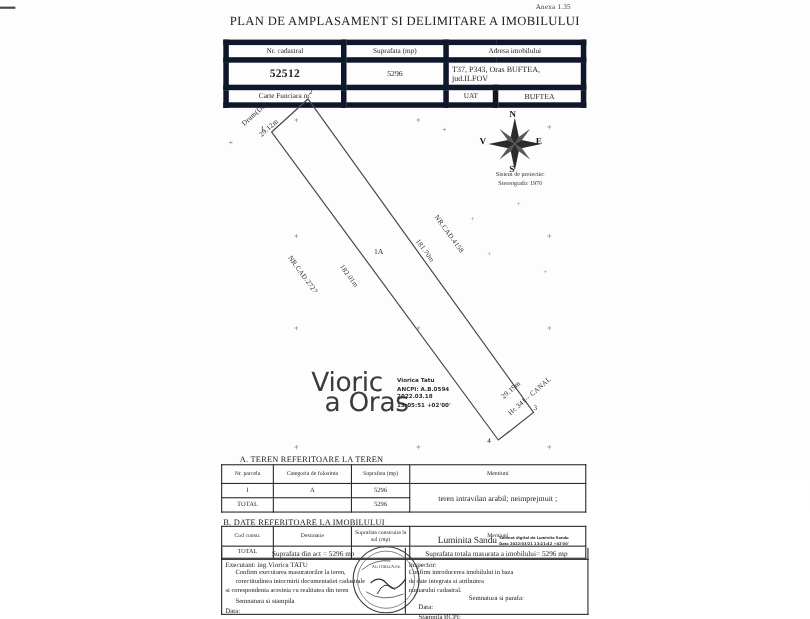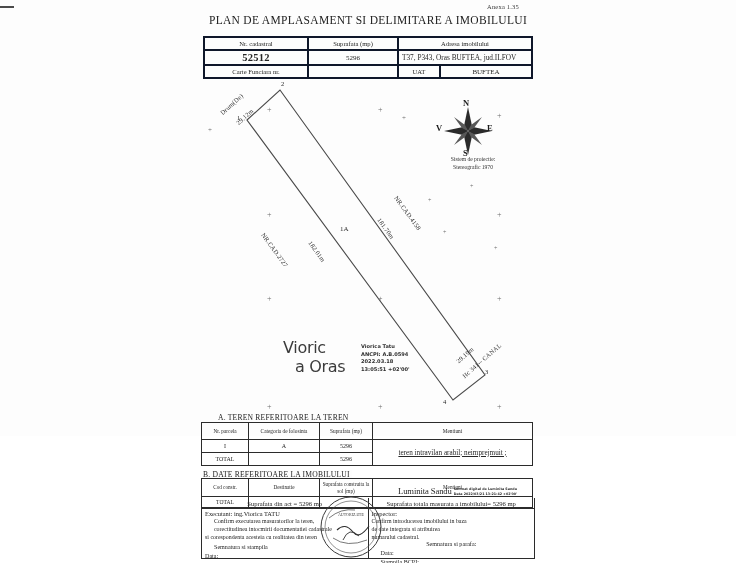--- a/index.html
+++ b/index.html
@@ -18,21 +18,21 @@
 
   .anexa{position:absolute;left:487px;top:3px;font-size:6.5px;letter-spacing:.2px;color:#3a3a3a;}
 
   .doc-title{position:absolute;left:0;top:14px;width:736px;text-align:center;font-size:11.5px;
     letter-spacing:.3px;color:#1c1c1c;}
   .doc-scale{position:absolute;left:0;top:27px;width:736px;text-align:center;font-size:9px;color:#1c1c1c;}
 
   
   table{border-collapse:collapse;}
   .hdr-table{position:absolute;left:203px;top:36px;width:330px;font-size:6.6px;}
-  .hdr-table td{border:2px solid #0f172a;padding:1px 3px;height:9px;vertical-align:middle;color:#262626;}
+  .hdr-table td{border:5px solid #0f172a;padding:1px 3px;height:9px;vertical-align:middle;color:#262626;}
   .hdr-table .c-lbl{width:96px;text-align:center;}
   .hdr-table .c-sup{width:82px;text-align:center;}
   .hdr-table .c-adr{text-align:center;}
   .cad-num{font-size:10.5px;font-weight:bold;text-align:center;letter-spacing:.3px;}
   .sup-val{font-size:7px;text-align:center;}
   .adr-val{font-size:7.3px;text-align:left;padding-left:4px;}
   .uat-cell{width:34px;text-align:center;}
   .uat-val{text-align:center;padding-left:8px;font-size:7px;}
 
   
@@ -52,33 +52,33 @@
   .comp-e{left:52px;top:23px;}
   .comp-v{left:1px;top:23px;}
   .proj{position:absolute;left:418px;top:155px;width:110px;text-align:center;font-size:5.6px;
     line-height:1.45;color:#2f2f2f;}
 
   
   .tick{position:absolute;color:#6d6d6d;font-size:8px;line-height:8px;}
 
   
   .sig-wm{position:absolute;left:283px;top:338px;}
-  .sig-big{font-size:16px;color:#3b3b3b;font-family:"DejaVu Sans",sans-serif;line-height:19px;letter-spacing:-.3px;}
+  .sig-big{font-size:24px;color:#3b3b3b;font-family:"DejaVu Sans",sans-serif;line-height:19px;letter-spacing:-.3px;}
   .sig-big .l2{margin-left:12px;display:block;}
   .sig-meta{position:absolute;left:78px;top:5px;font-family:"DejaVu Sans",sans-serif;
     font-size:5.1px;line-height:1.5;color:#2e2e2e;font-weight:bold;white-space:nowrap;}
 
   
   .sec-a-title{position:absolute;left:218px;top:413px;font-size:7.6px;color:#1c1c1c;letter-spacing:.2px;}
   .t-terrain{position:absolute;left:201px;top:422px;width:332px;font-size:6px;}
   .t-terrain td{border:1px solid #2b2b2b;padding:1px 2px;color:#262626;}
   .t-terrain .th{text-align:center;height:14px;line-height:1.25;font-size:5.3px;}
   .w-parc{width:42px;}.w-cat{width:66px;}.w-sup{width:48px;}
   .t-terrain .cc{text-align:center;height:10px;}
-  .ment{font-size:7.2px;text-align:center;color:#1f1f1f;text-decoration:underline;}
+  .ment{font-size:7.2px;text-align:center;color:#1f1f1f;}
 
   .sec-b-title{position:absolute;left:203px;top:470px;font-size:7.6px;color:#1c1c1c;letter-spacing:.2px;
     background:#fdfdfd;padding-right:2px;}
   .t-constr{position:absolute;left:201px;top:478px;width:332px;font-size:5.2px;}
   .t-constr td{border:1px solid #2b2b2b;padding:1px 2px;color:#262626;}
   .t-constr .th{text-align:center;height:15px;line-height:1.2;}
   .t-constr .cc{text-align:center;height:8px;font-size:5.6px;}
 
   .row-sup{position:absolute;left:201px;top:498px;width:332px;height:10px;border:1px solid #2b2b2b;
     border-top:none;display:flex;}

